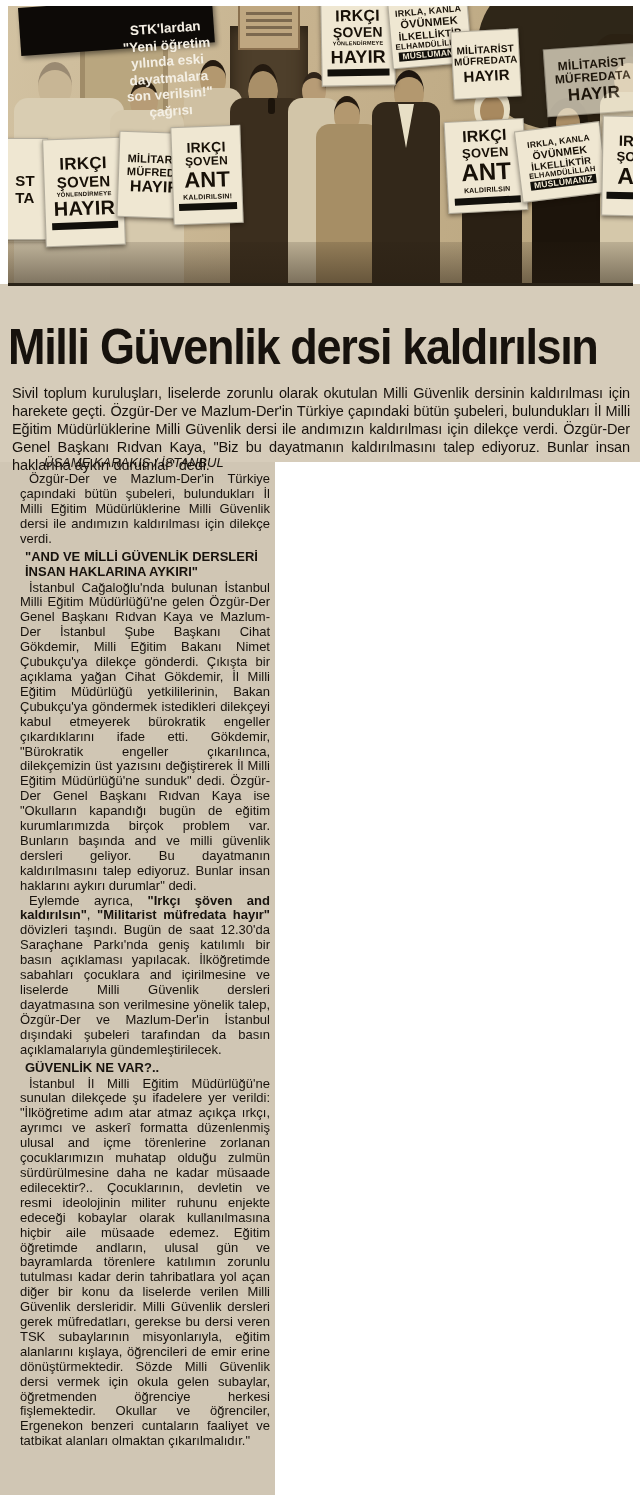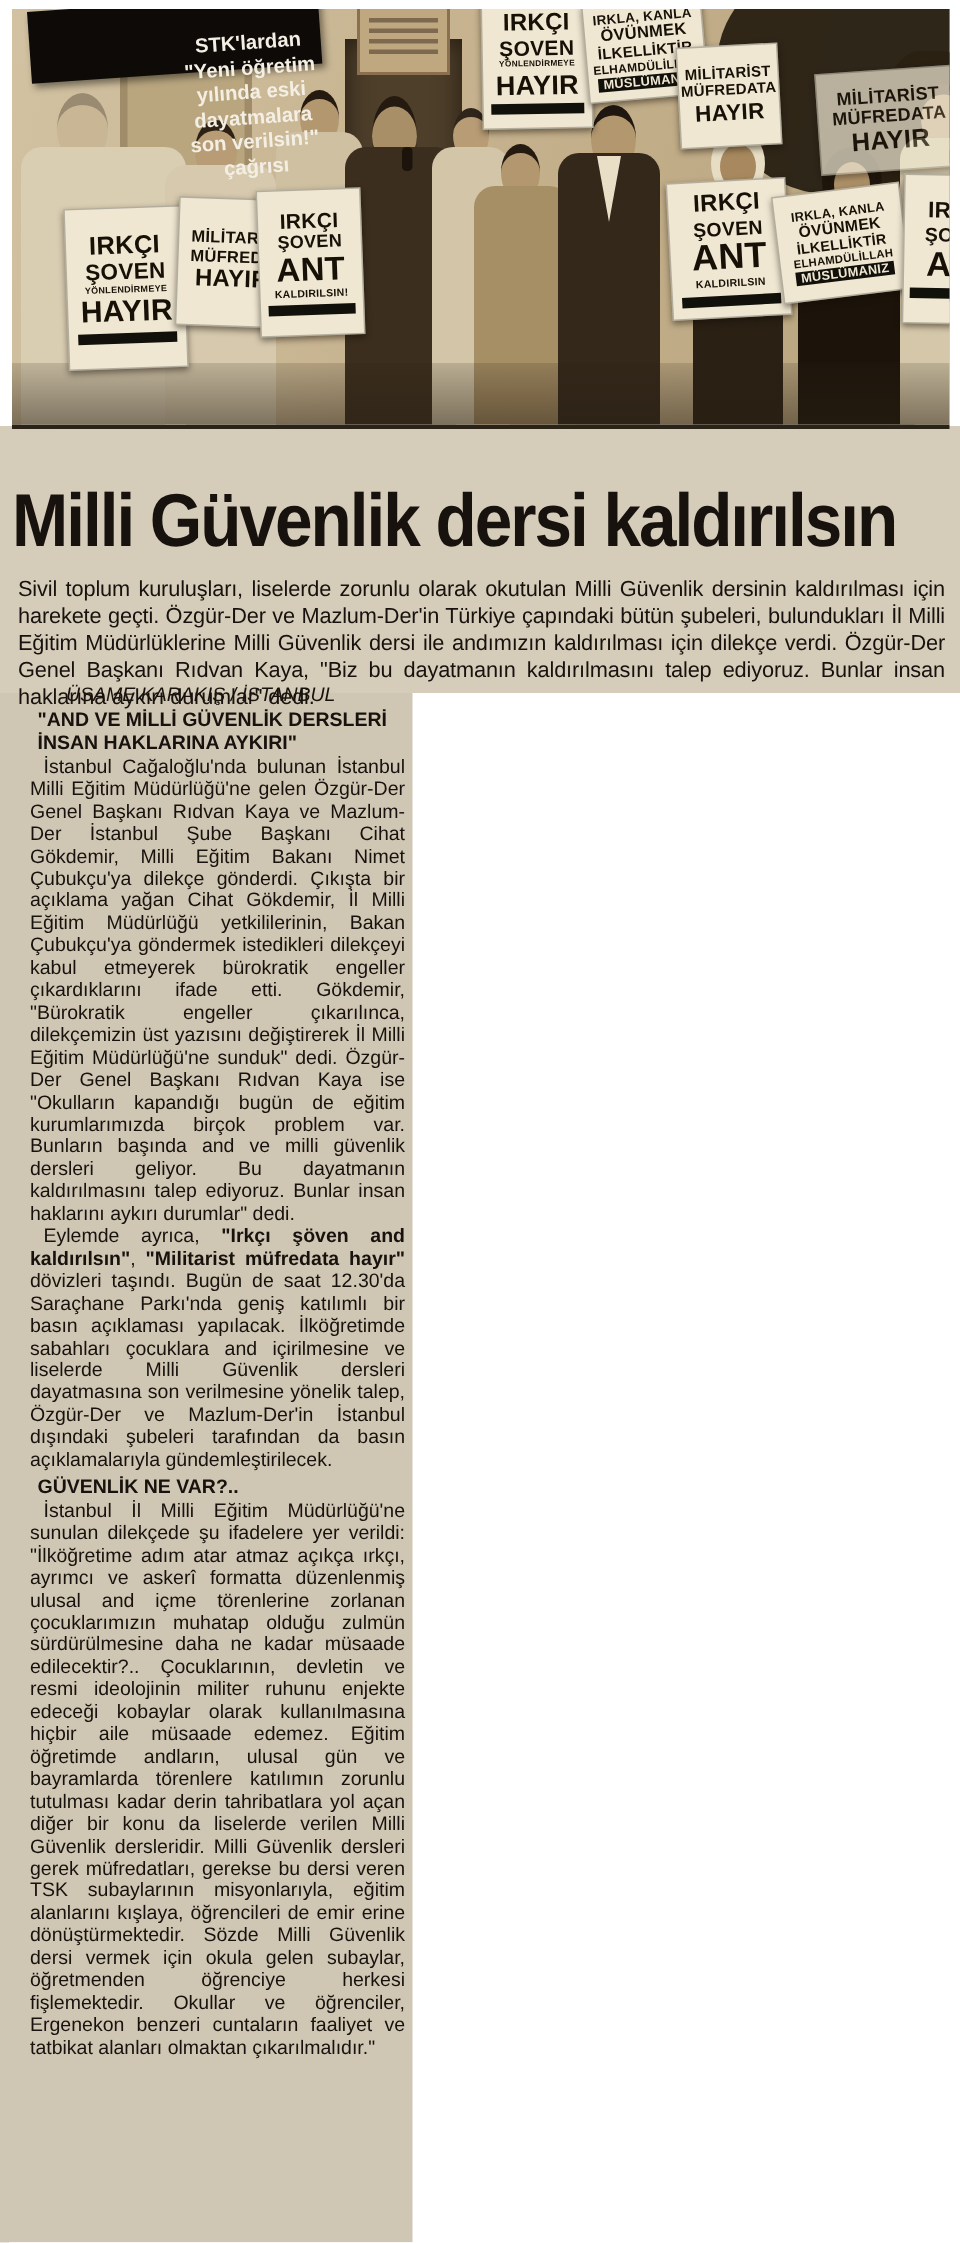--- a/index.html
+++ b/index.html
@@ -101,20 +101,24 @@
     <div class="head" style="left:472px;top:90px;width:24px;height:30px;background:#a8895f;"></div>
     <div class="torso" style="left:454px;top:116px;width:60px;height:161px;background:#2a2014;"></div>
     <div class="head" style="left:540px;top:92px;width:40px;height:48px;background:#1f170d;"></div>
     <div class="head" style="left:548px;top:102px;width:24px;height:30px;background:#ad9068;"></div>
     <div class="torso" style="left:524px;top:130px;width:78px;height:147px;background:#1c140b;"></div>
     <div class="head" style="left:606px;top:50px;width:30px;height:38px;background:#b79c76;border-top:7px solid #3a2d1d;"></div>
     <div class="torso" style="left:592px;top:86px;width:46px;height:191px;background:#d5c8aa;"></div>
 
     <div class="crowd-shadow"></div>
 
+    <div class="placard" style="left:-6px;top:132px;width:42px;height:96px;">
+      <b style="font-size:15px">ST</b>
+      <b style="font-size:15px">TA</b>
+    </div>
     <div class="placard" style="left:36px;top:132px;width:76px;height:102px;transform:rotate(-2deg);">
       <b style="font-size:17px">IRKÇI</b>
       <b style="font-size:15px">ŞOVEN</b>
       <b style="font-size:6px">YÖNLENDİRMEYE</b>
       <b style="font-size:20px">HAYIR</b>
       <i class="bar"></i>
     </div>
     <div class="placard" style="left:110px;top:126px;width:70px;height:80px;transform:rotate(2deg);">
       <b style="font-size:11px">MİLİTARİS</b>
       <b style="font-size:11px">MÜFREDA</b>
@@ -179,20 +183,21 @@
     </div>
   </div>
 
 
   <h1 class="headline">Milli Güvenlik dersi kaldırılsın</h1>
 
   <p class="lede">Sivil toplum kuruluşları, liselerde zorunlu olarak okutulan Milli Güvenlik dersinin kaldırılması için harekete geçti. Özgür-Der ve Mazlum-Der'in Türkiye çapındaki bütün şubeleri, bulundukları İl Milli Eğitim Müdürlüklerine Milli Güvenlik dersi ile andımızın kaldırılması için dilekçe verdi. Özgür-Der Genel Başkanı Rıdvan Kaya, "Biz bu dayatmanın kaldırılmasını talep ediyoruz. Bunlar insan haklarına aykırı durumlar" dedi.</p>
 
   <div class="bodycol">
     <div class="byline">ÜSAME KARAKIŞ / İSTANBUL</div>
+    <p>Özgür-Der ve Mazlum-Der'in Türkiye çapındaki bütün şubeleri, bulundukları İl Milli Eğitim Müdürlüklerine Milli Güvenlik dersi ile andımızın kaldırılması için dilekçe verdi.</p>
     <h3 class="subhead">"AND VE MİLLİ GÜVENLİK DERSLERİ İNSAN HAKLARINA AYKIRI"</h3>
     <p>İstanbul Cağaloğlu'nda bulunan İstanbul Milli Eğitim Müdürlüğü'ne gelen Özgür-Der Genel Başkanı Rıdvan Kaya ve Mazlum-Der İstanbul Şube Başkanı Cihat Gökdemir, Milli Eğitim Bakanı Nimet Çubukçu'ya dilekçe gönderdi. Çıkışta bir açıklama yağan Cihat Gökdemir, İl Milli Eğitim Müdürlüğü yetkililerinin, Bakan Çubukçu'ya göndermek istedikleri dilekçeyi kabul etmeyerek bürokratik engeller çıkardıklarını ifade etti. Gökdemir, "Bürokratik engeller çıkarılınca, dilekçemizin üst yazısını değiştirerek İl Milli Eğitim Müdürlüğü'ne sunduk" dedi. Özgür-Der Genel Başkanı Rıdvan Kaya ise "Okulların kapandığı bugün de eğitim kurumlarımızda birçok problem var. Bunların başında and ve milli güvenlik dersleri geliyor. Bu dayatmanın kaldırılmasını talep ediyoruz. Bunlar insan haklarını aykırı durumlar" dedi.</p>
     <p><span>Eylemde ayrıca, </span><b>"Irkçı şöven and kaldırılsın"</b><span>, </span><b>"Militarist müfredata hayır"</b><span> dövizleri taşındı. Bugün de saat 12.30'da Saraçhane Parkı'nda geniş katılımlı bir basın açıklaması yapılacak. İlköğretimde sabahları çocuklara and içirilmesine ve liselerde Milli Güvenlik dersleri dayatmasına son verilmesine yönelik talep, Özgür-Der ve Mazlum-Der'in İstanbul dışındaki şubeleri tarafından da basın açıklamalarıyla gündemleştirilecek.</span></p>
     <h3 class="subhead">GÜVENLİK NE VAR?..</h3>
     <p>İstanbul İl Milli Eğitim Müdürlüğü'ne sunulan dilekçede şu ifadelere yer verildi: "İlköğretime adım atar atmaz açıkça ırkçı, ayrımcı ve askerî formatta düzenlenmiş ulusal and içme törenlerine zorlanan çocuklarımızın muhatap olduğu zulmün sürdürülmesine daha ne kadar müsaade edilecektir?.. Çocuklarının, devletin ve resmi ideolojinin militer ruhunu enjekte edeceği kobaylar olarak kullanılmasına hiçbir aile müsaade edemez. Eğitim öğretimde andların, ulusal gün ve bayramlarda törenlere katılımın zorunlu tutulması kadar derin tahribatlara yol açan diğer bir konu da liselerde verilen Milli Güvenlik dersleridir. Milli Güvenlik dersleri gerek müfredatları, gerekse bu dersi veren TSK subaylarının misyonlarıyla, eğitim alanlarını kışlaya, öğrencileri de emir erine dönüştürmektedir. Sözde Milli Güvenlik dersi vermek için okula gelen subaylar, öğretmenden öğrenciye herkesi fişlemektedir. Okullar ve öğrenciler, Ergenekon benzeri cuntaların faaliyet ve tatbikat alanları olmaktan çıkarılmalıdır."</p>
   </div>
 
 </div>
 
 </body></html>

